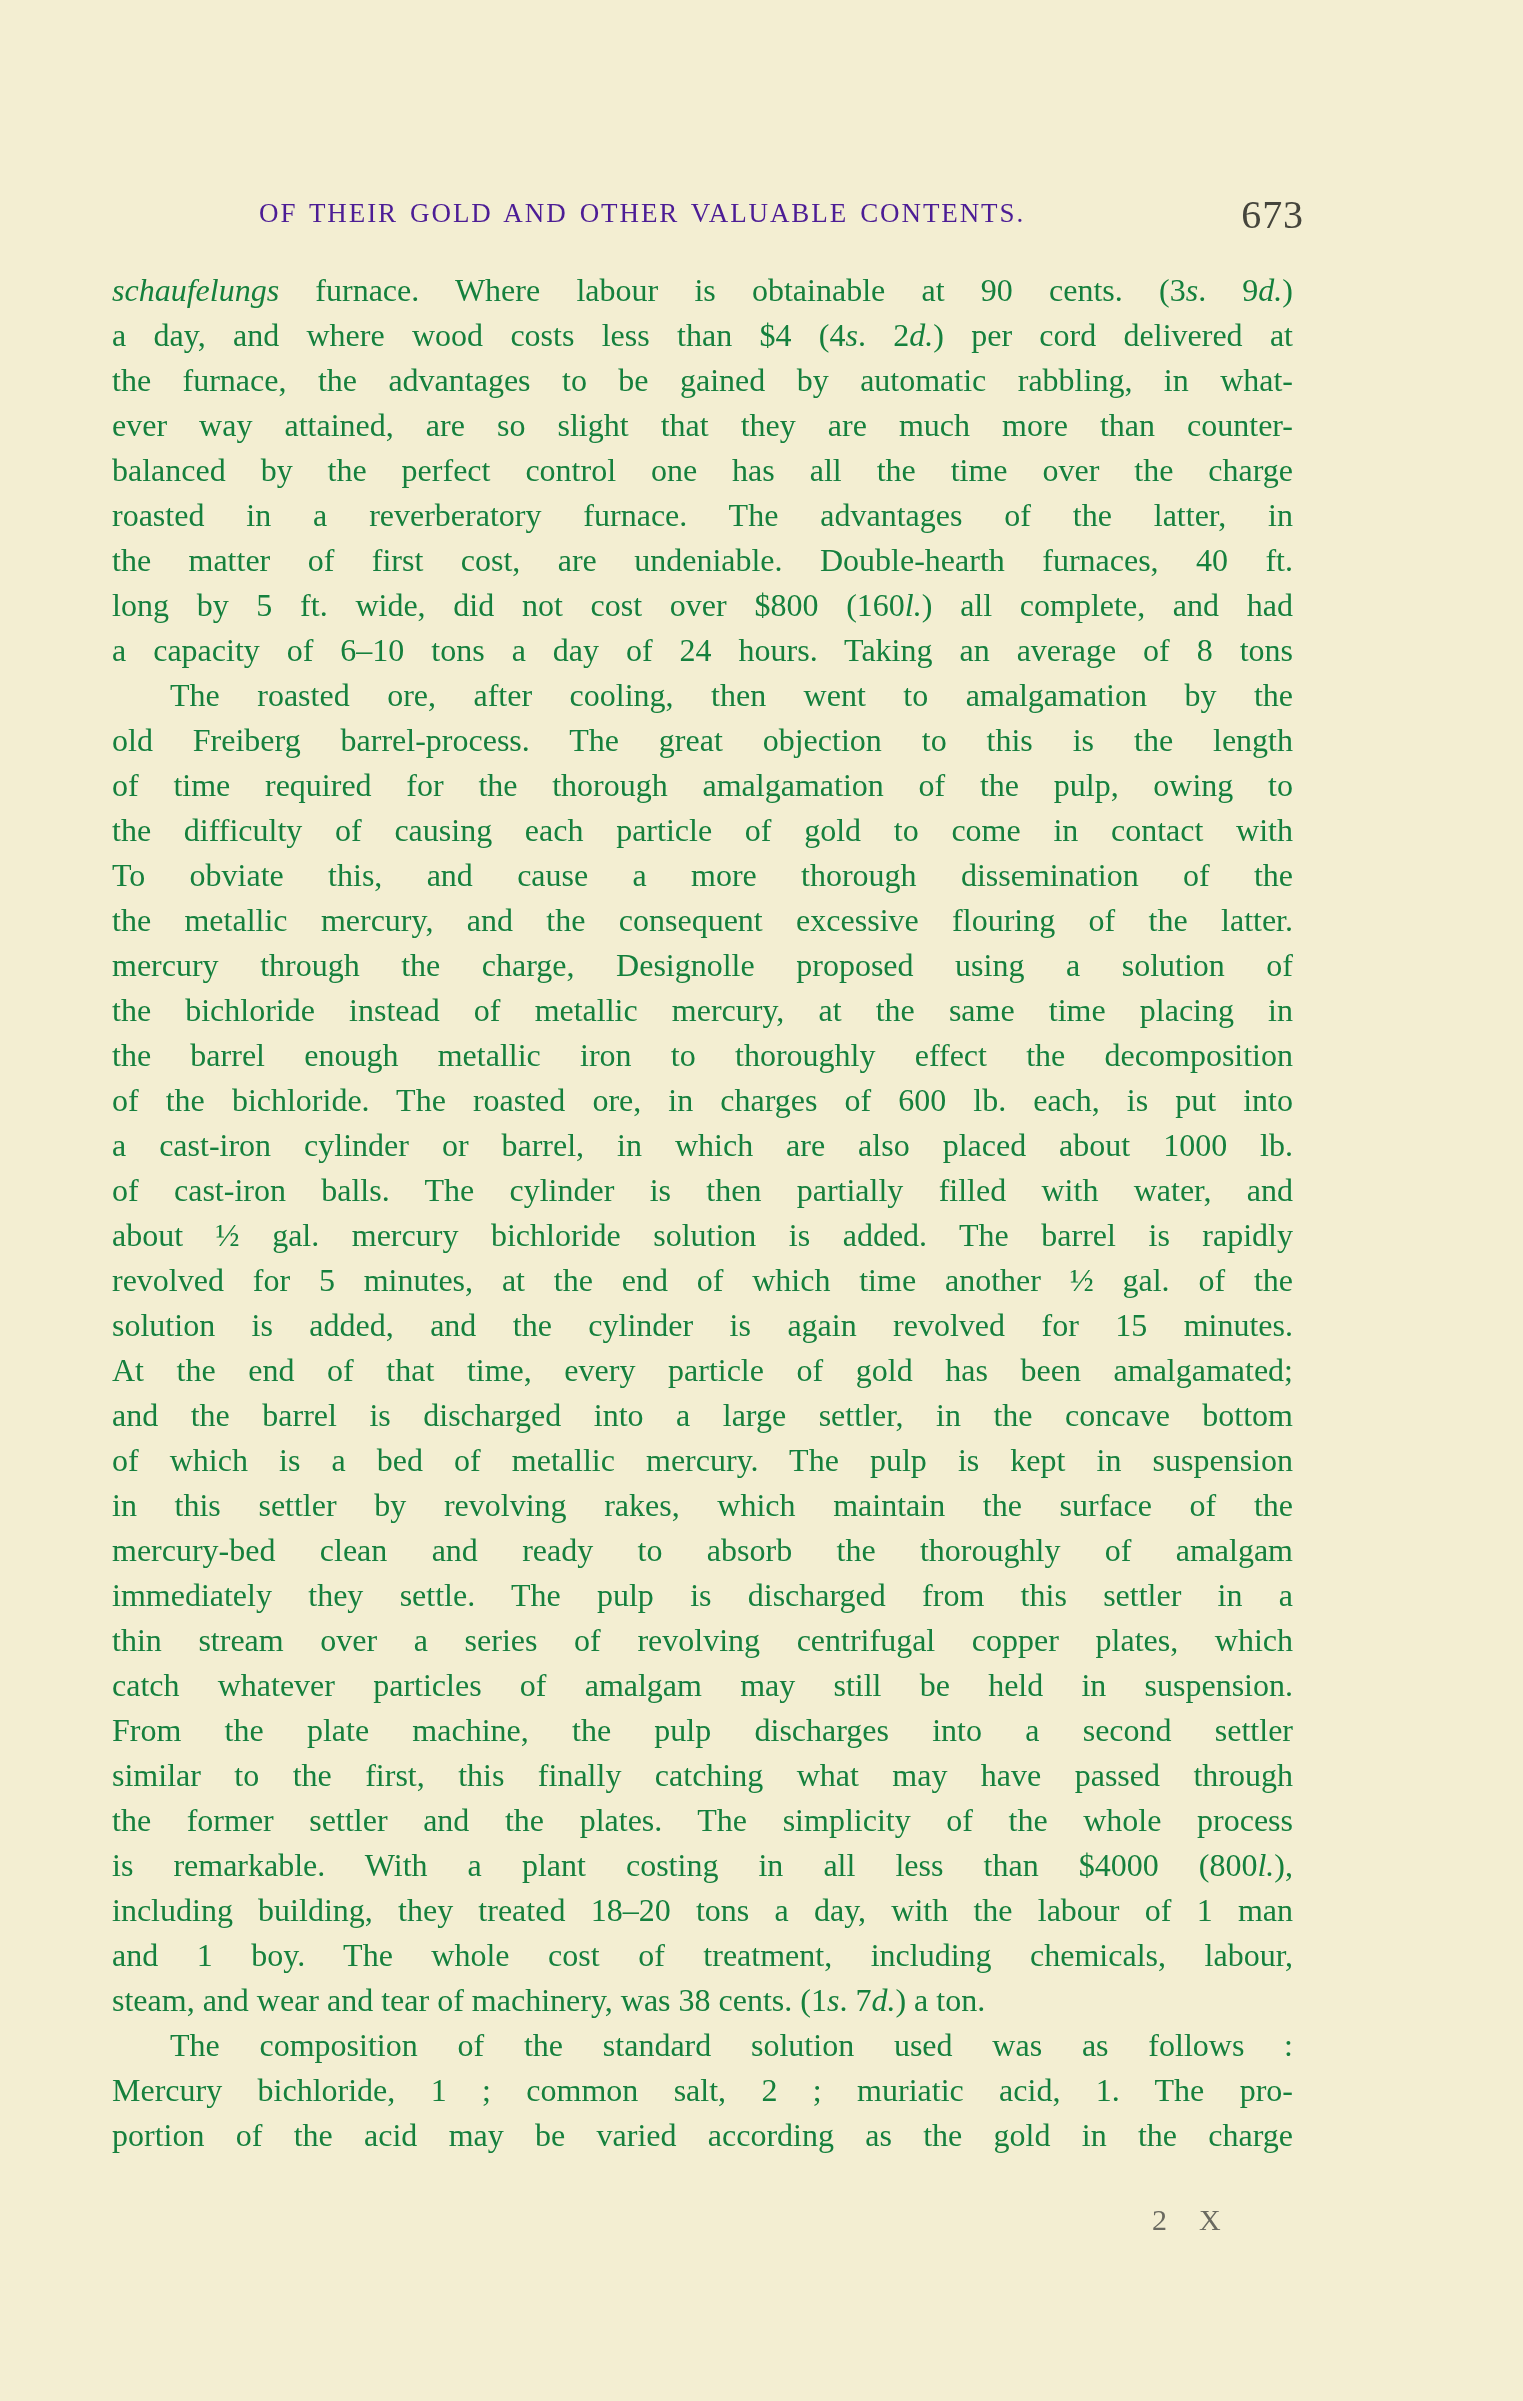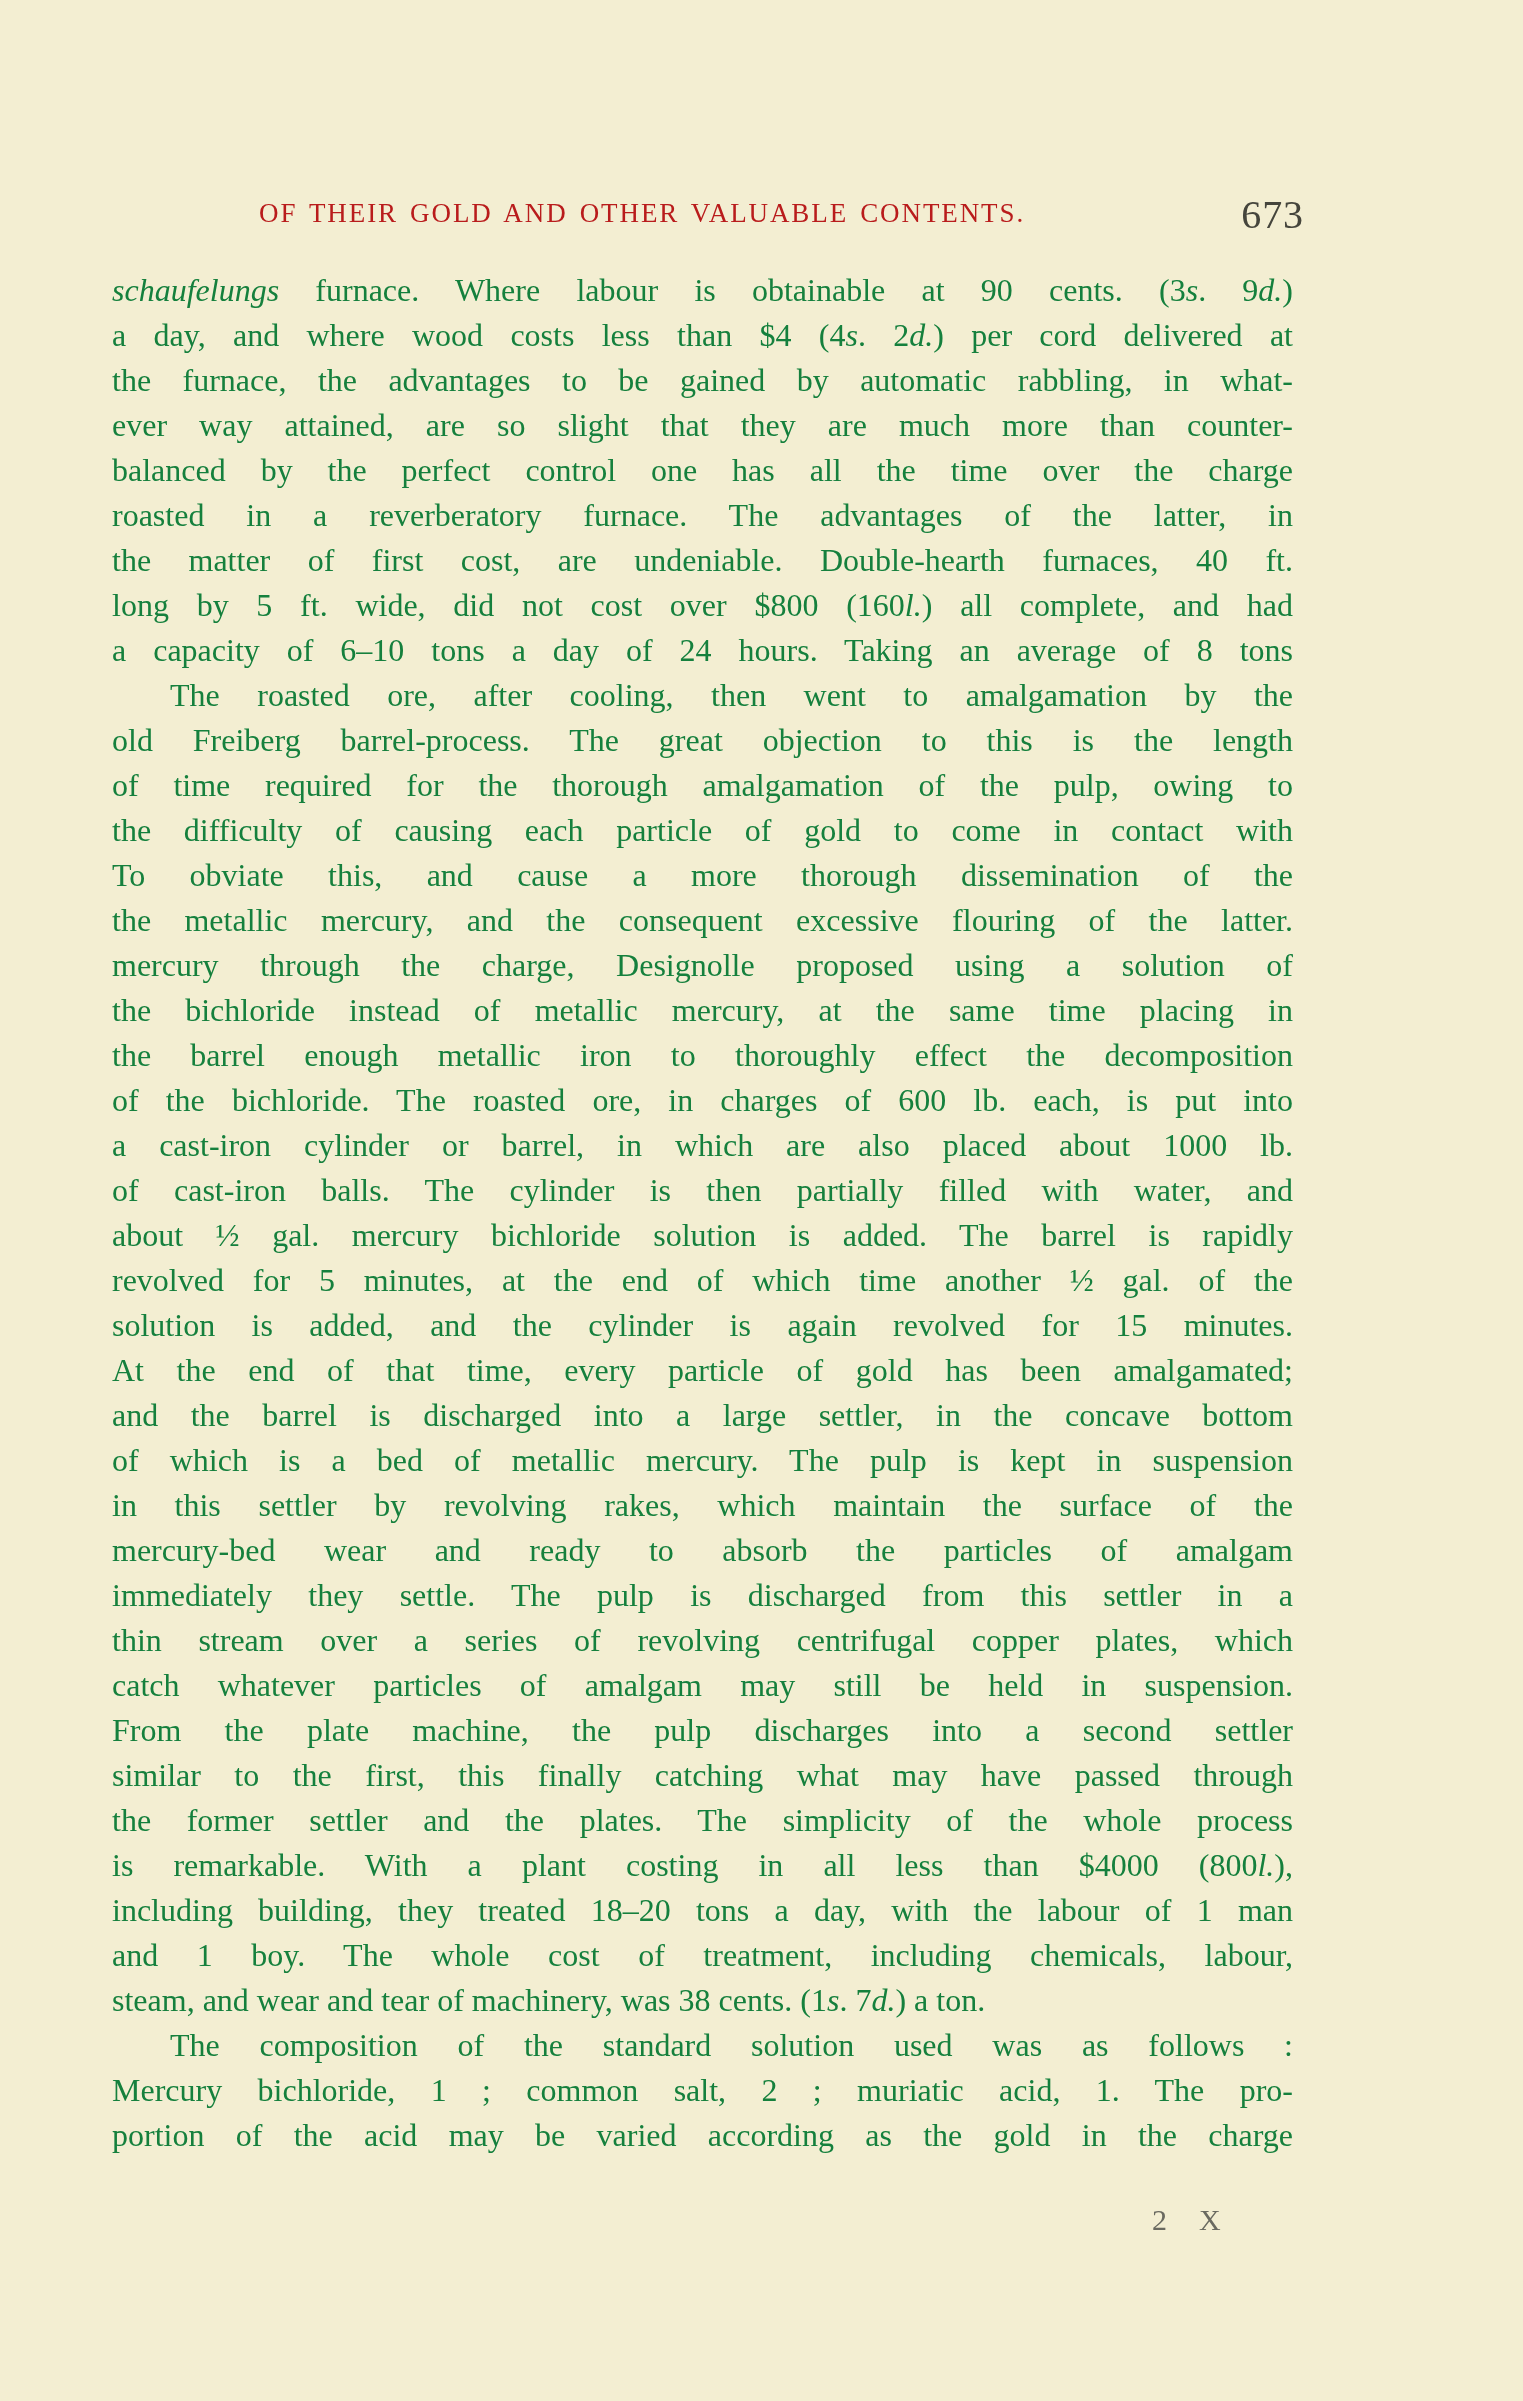--- a/index.html
+++ b/index.html
@@ -9,21 +9,21 @@
     position: relative; overflow: hidden;
     font-family: "Liberation Serif", "DejaVu Serif", serif;
     color: #3a3a32;
   }
   .page-header {
     position: absolute; left: 259px; top: 191px; width: 1045px; height: 53px;
   }
   .running-head {
     position: absolute; left: 0; top: 7px;
     font-size: 27px; letter-spacing: 1.9px; word-spacing: 3.5px;
-    color: #b91c1c;
+    color: #4c1d95;
   }
   .page-number {
     position: absolute; right: 0; top: 0;
     font-size: 40px; letter-spacing: 0.9px; color: #45453c;
   }
   .body-text {
     position: absolute; left: 112px; top: 268px; width: 1181px;
   }
   .line {
     display: block;
@@ -71,21 +71,21 @@
     <span class="line"><span>of the bichloride.  The roasted ore, in charges of 600 lb. each, is put into</span></span>
     <span class="line"><span>a cast-iron cylinder or barrel, in which are also placed about 1000 lb.</span></span>
     <span class="line"><span>of cast-iron balls.  The cylinder is then partially filled with water, and</span></span>
     <span class="line"><span>about ½ gal. mercury bichloride solution is added.  The barrel is rapidly</span></span>
     <span class="line"><span>revolved for 5 minutes, at the end of which time another ½ gal. of the</span></span>
     <span class="line"><span>solution is added, and the cylinder is again revolved for 15 minutes.</span></span>
     <span class="line"><span>At the end of that time, every particle of gold has been amalgamated;</span></span>
     <span class="line"><span>and the barrel is discharged into a large settler, in the concave bottom</span></span>
     <span class="line"><span>of which is a bed of metallic mercury.  The pulp is kept in suspension</span></span>
     <span class="line"><span>in this settler by revolving rakes, which maintain the surface of the</span></span>
-    <span class="line"><span>mercury-bed wear and ready to absorb the particles of amalgam</span></span>
+    <span class="line"><span>mercury-bed clean and ready to absorb the thoroughly of amalgam</span></span>
     <span class="line"><span>immediately they settle.  The pulp is discharged from this settler in a</span></span>
     <span class="line"><span>thin stream over a series of revolving centrifugal copper plates, which</span></span>
     <span class="line"><span>catch whatever particles of amalgam may still be held in suspension.</span></span>
     <span class="line"><span>From the plate machine, the pulp discharges into a second settler</span></span>
     <span class="line"><span>similar to the first, this finally catching what may have passed through</span></span>
     <span class="line"><span>the former settler and the plates.  The simplicity of the whole process</span></span>
     <span class="line"><span>is remarkable.  With a plant costing in all less than $4000 (800</span><span class="it">l.</span><span>),</span></span>
     <span class="line"><span>including building, they treated 18–20 tons a day, with the labour of 1 man</span></span>
     <span class="line"><span>and 1 boy.  The whole cost of treatment, including chemicals, labour,</span></span>
     <span class="line last"><span>steam, and wear and tear of machinery, was 38 cents. (1</span><span class="it">s</span><span>. 7</span><span class="it">d.</span><span>) a ton.</span></span>

